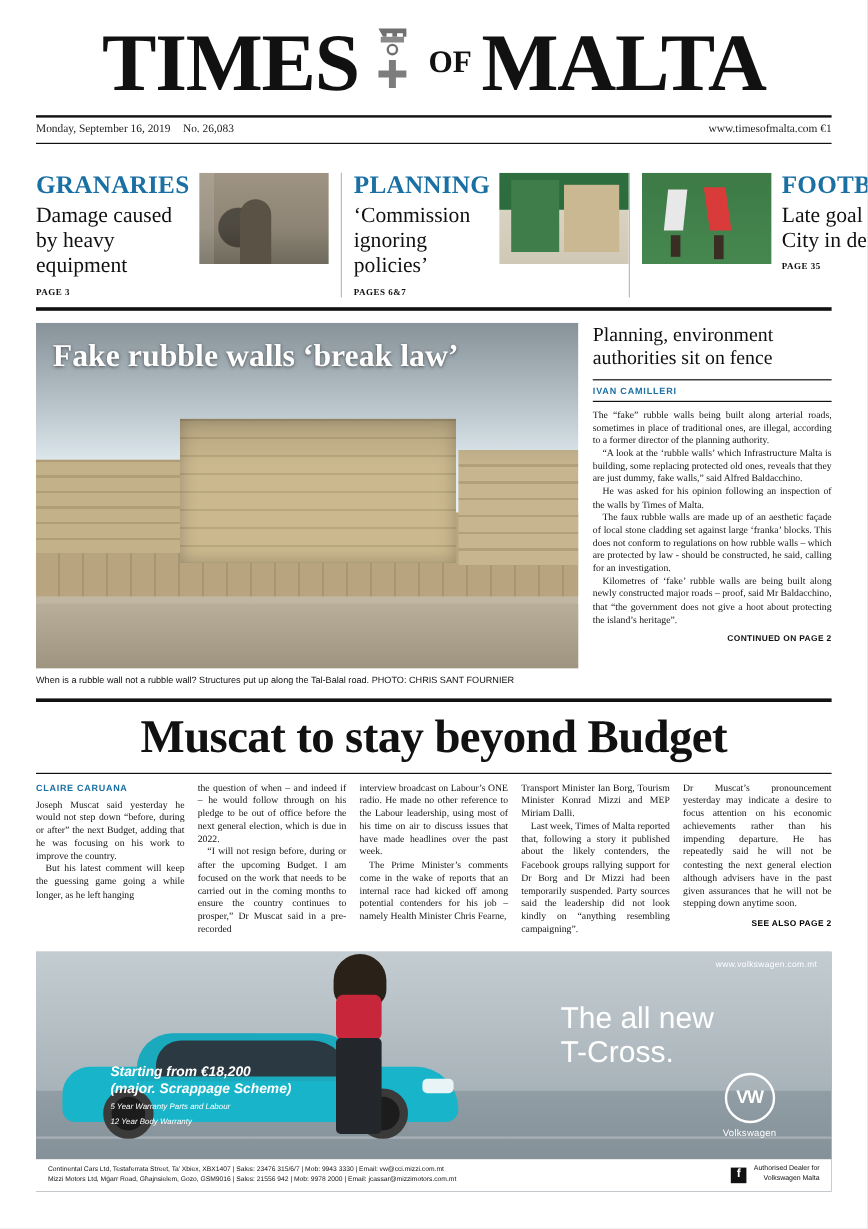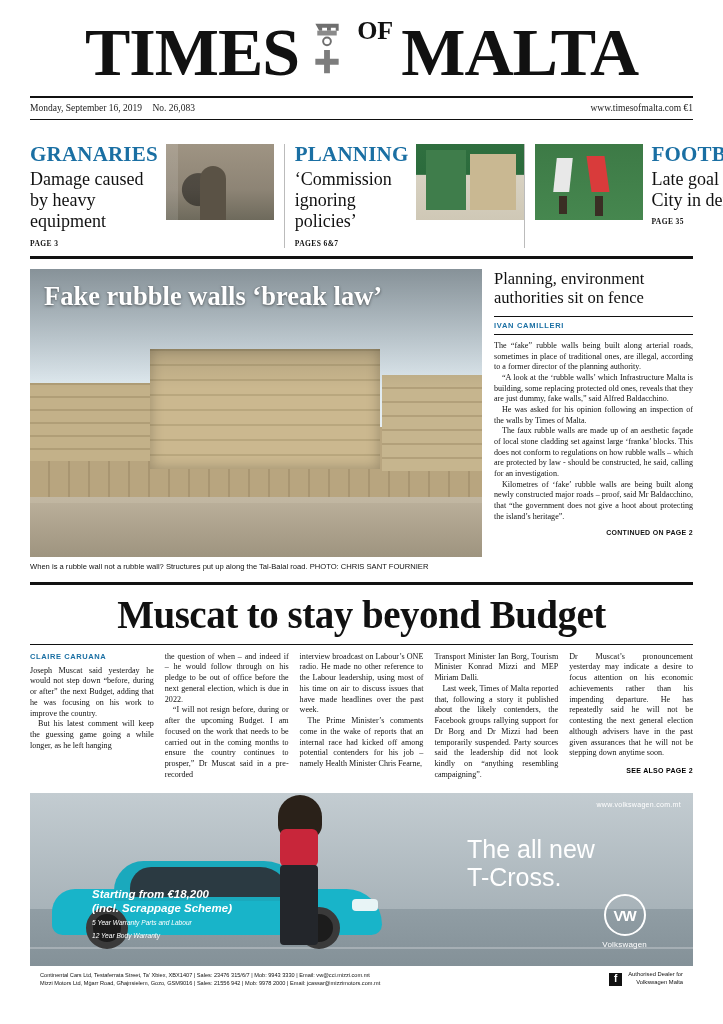--- a/index.html
+++ b/index.html
@@ -1,21 +1,21 @@
 <!DOCTYPE html>
 <html><head>
 <meta charset="utf-8">
 <style>
   html,body{margin:0;padding:0;background:#d8d8d8;}
   body{font-family:"Liberation Serif", serif;}
   .page{width:723px;height:1024px;background:#ffffff;position:relative;overflow:hidden;box-sizing:border-box;}
 
   
   .masthead{padding:18px 30px 0 30px;}
-  .mast-row{display:flex;justify-content:center;gap:6px;}
+  .mast-row{display:flex;align-items:center;justify-content:center;gap:6px;}
   .mast-word{font-family:"Liberation Serif", serif;font-weight:700;font-size:68px;letter-spacing:-1px;line-height:1;color:#111;}
   .mast-of{font-size:26px;font-weight:700;color:#111;line-height:1;margin:0 2px;}
   .crest{width:44px;height:68px;position:relative;display:flex;flex-direction:column;align-items:center;justify-content:flex-start;}
   .crest svg{display:block;}
   .mast-rule{height:2px;background:#111;margin:10px 0 0 0;}
   .mast-meta{display:flex;justify-content:space-between;align-items:center;font-size:9.5px;color:#222;padding:5px 0 6px 0;font-family:"Liberation Serif",serif;}
   .mast-meta .left span{margin-right:8px;}
   .mast-meta .right span{}
   .mast-rule2{height:1px;background:#111;}
 
@@ -247,21 +247,21 @@
     </div>
 
     <div class="ad-url">www.volkswagen.com.mt</div>
     <div class="ad-head">
       <div>The all new</div>
       <div>T-Cross.</div>
     </div>
 
     <div class="ad-price">
       <div class="big">Starting from €18,200</div>
-      <div class="big">(incl. Scrappage Scheme)</div>
+      <div class="big">(major. Scrappage Scheme)</div>
       <div class="small">5 Year Warranty Parts and Labour</div>
       <div class="small">12 Year Body Warranty</div>
     </div>
 
     <div class="vw-logo">
       <div class="vw-circle"></div>
       <div class="vw-name">Volkswagen</div>
     </div>
 
     <div class="ad-foot">

